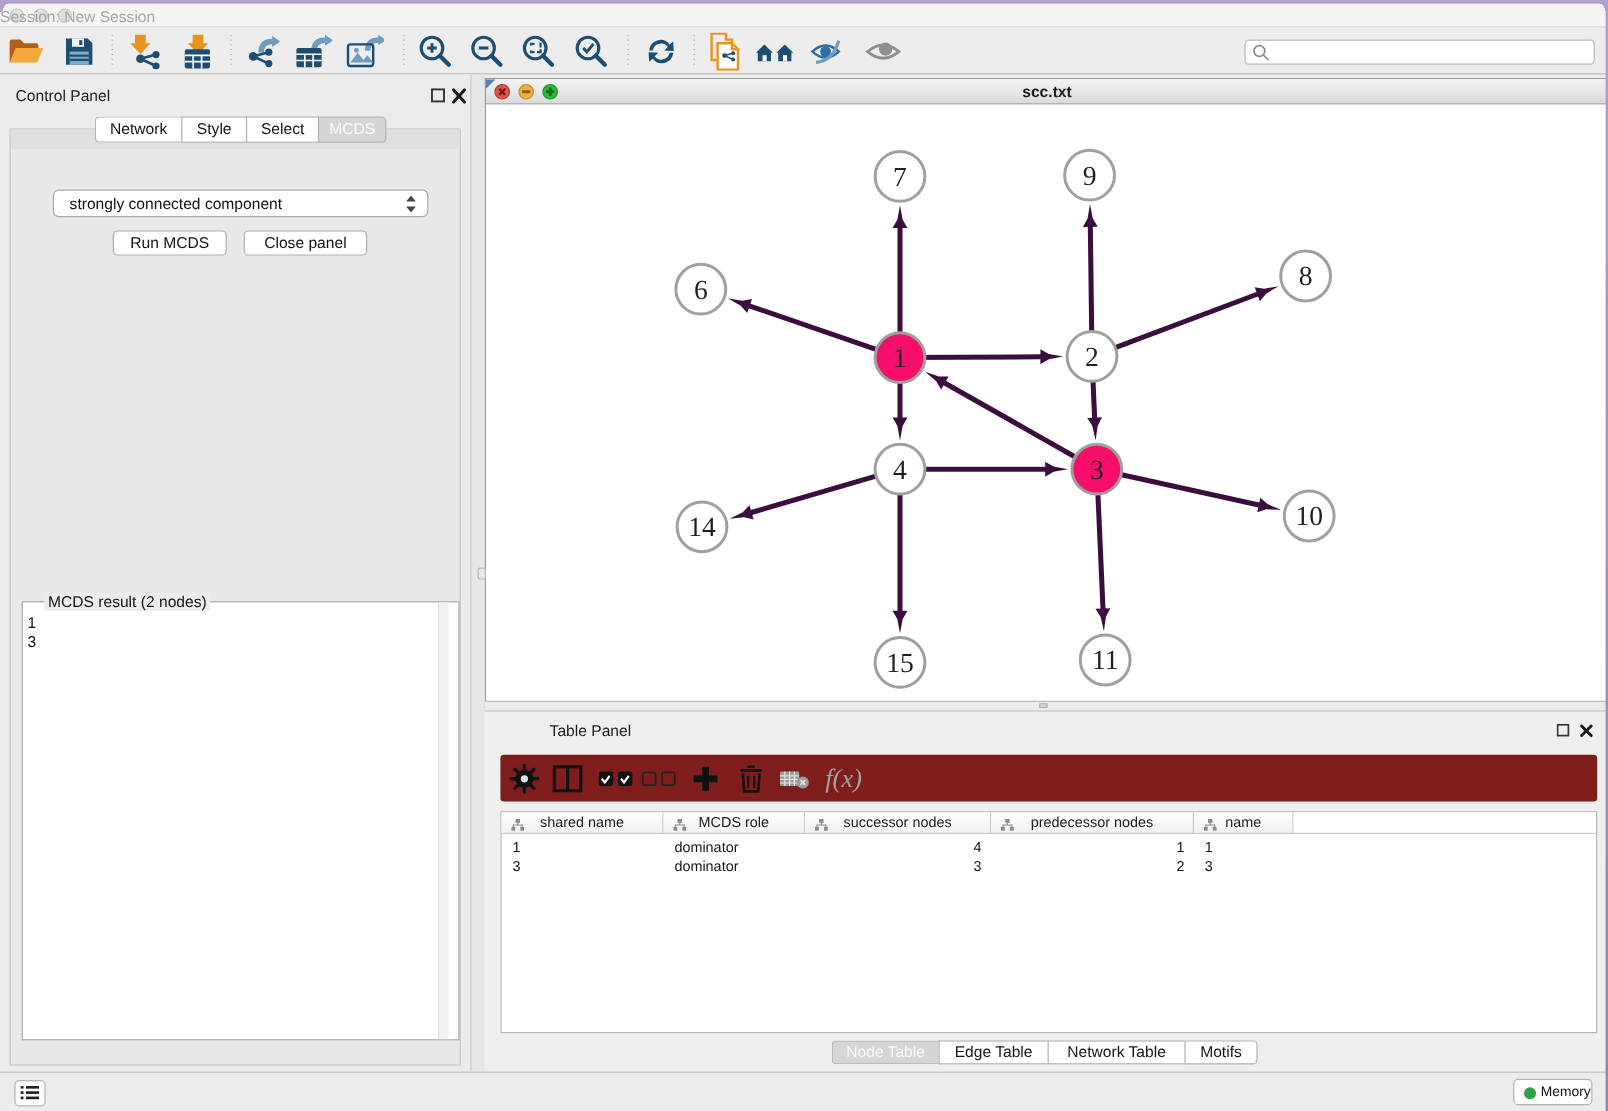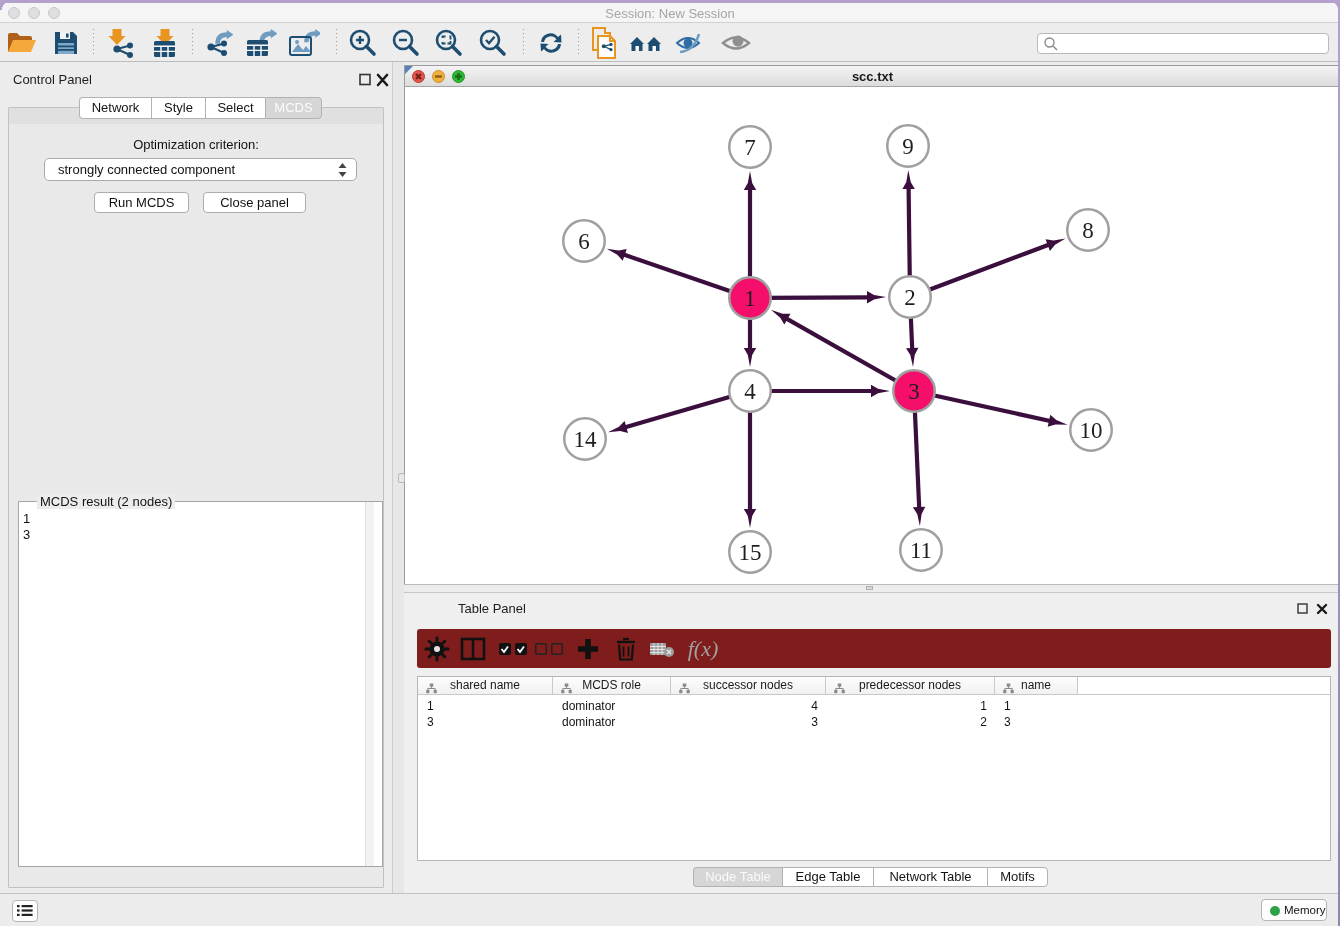--- a/index.html
+++ b/index.html
@@ -12,21 +12,21 @@
 #corner-l { left:0; top:0; width:10px; height:10px; z-index:49;
   background:radial-gradient(circle at 10px 10px, transparent 8px, #b4a0cd 8px); }
 #corner-r { right:0; top:0; width:10px; height:10px; z-index:49;
   background:radial-gradient(circle at 0 10px, transparent 8px, #b4a0cd 8px); }
 #purple-right { right:0; top:0; width:2px; height:926px; z-index:50;
   background:linear-gradient(#b4a0cd, #8d88ae); }
 #titlebar { left:0; top:3px; width:1340px; height:20px; background:#f6f5f6;
   border-bottom:1px solid #d2d0d2; }
 .tl { position:absolute; top:7px; width:12px; height:12px; border-radius:50%;
   background:#e0dee0; border:1px solid #c8c6c8; }
-#title-text { left:0; top:6px; width:1340px; text-align:center; font-size:13px; color:#a7a5a7; }
+#title-text { left:0; top:6px; width:1340px; font-size:13px; color:#a7a5a7; }
 #toolbar { left:0; top:23px; width:1340px; height:39px; background:#ededed;
   border-bottom:1px solid #bcbcbc; }
 .sep { position:absolute; top:6px; height:28px; width:1px;
   background-image:linear-gradient(#9a9a9a 1px, transparent 1px); background-size:1px 4px; }
 .ticon { position:absolute; top:0; height:39px; display:flex; align-items:center; justify-content:center; }
 #searchbox { left:1037px; top:10px; width:292px; height:21px; background:#fff;
   border:1px solid #b9b9b9; border-radius:4px; }
 
 
 #cp { left:0; top:62px; width:392px; height:831px; background:#ececec; }
@@ -269,21 +269,20 @@
   <div class="abs" id="cp-pane-top"></div>
   <div class="abs" id="cp-title">Control Panel</div>
   <svg width="30" height="14" viewBox="0 0 30 14" style="position:absolute;left:359px;top:11px;">
 <rect x="1" y="1.5" width="10" height="10" fill="none" stroke="#333" stroke-width="1.6"></rect>
 <path d="M19 2 L28 12 M28 2 L19 12" stroke="#1a1a1a" stroke-width="2.6" stroke-linecap="round"></path>
 </svg>
   <div class="seg" style="left:79px; width:72px; border-radius:4px 0 0 4px;">Network</div>
   <div class="seg" style="left:151px; width:54px;">Style</div>
   <div class="seg" style="left:205px; width:60px;">Select</div>
   <div class="seg" style="left:265px; width:57px; border-right:1px solid #b2b2b2; border-radius:0 4px 4px 0; background:#d6d6d6; color:#fafafa;">MCDS</div>
-  <div class="abs" id="opt-label">Optimization criterion:</div>
   <div class="abs" id="combo">strongly connected component<svg width="11" height="16" viewBox="0 0 11 16" style="position:absolute;right:8px;top:3px;">
 <path d="M5.5 1 L9.5 6 H1.5 z" fill="#444"></path>
         <path d="M5.5 15 L1.5 10 H9.5 z" fill="#444"></path>
       </svg></div>
   <div class="btn" style="left:94px; top:130px; width:95px;">Run MCDS</div>
   <div class="btn" style="left:203px; top:130px; width:103px;">Close panel</div>
   <div class="abs" id="mcds-box"></div>
   <div class="abs" id="mcds-scroll"></div>
   <div class="abs" id="mcds-legend">MCDS result (2 nodes)</div>
   <div class="abs" style="left:23px; top:449px; font-size:13px; color:#111;">1</div>

